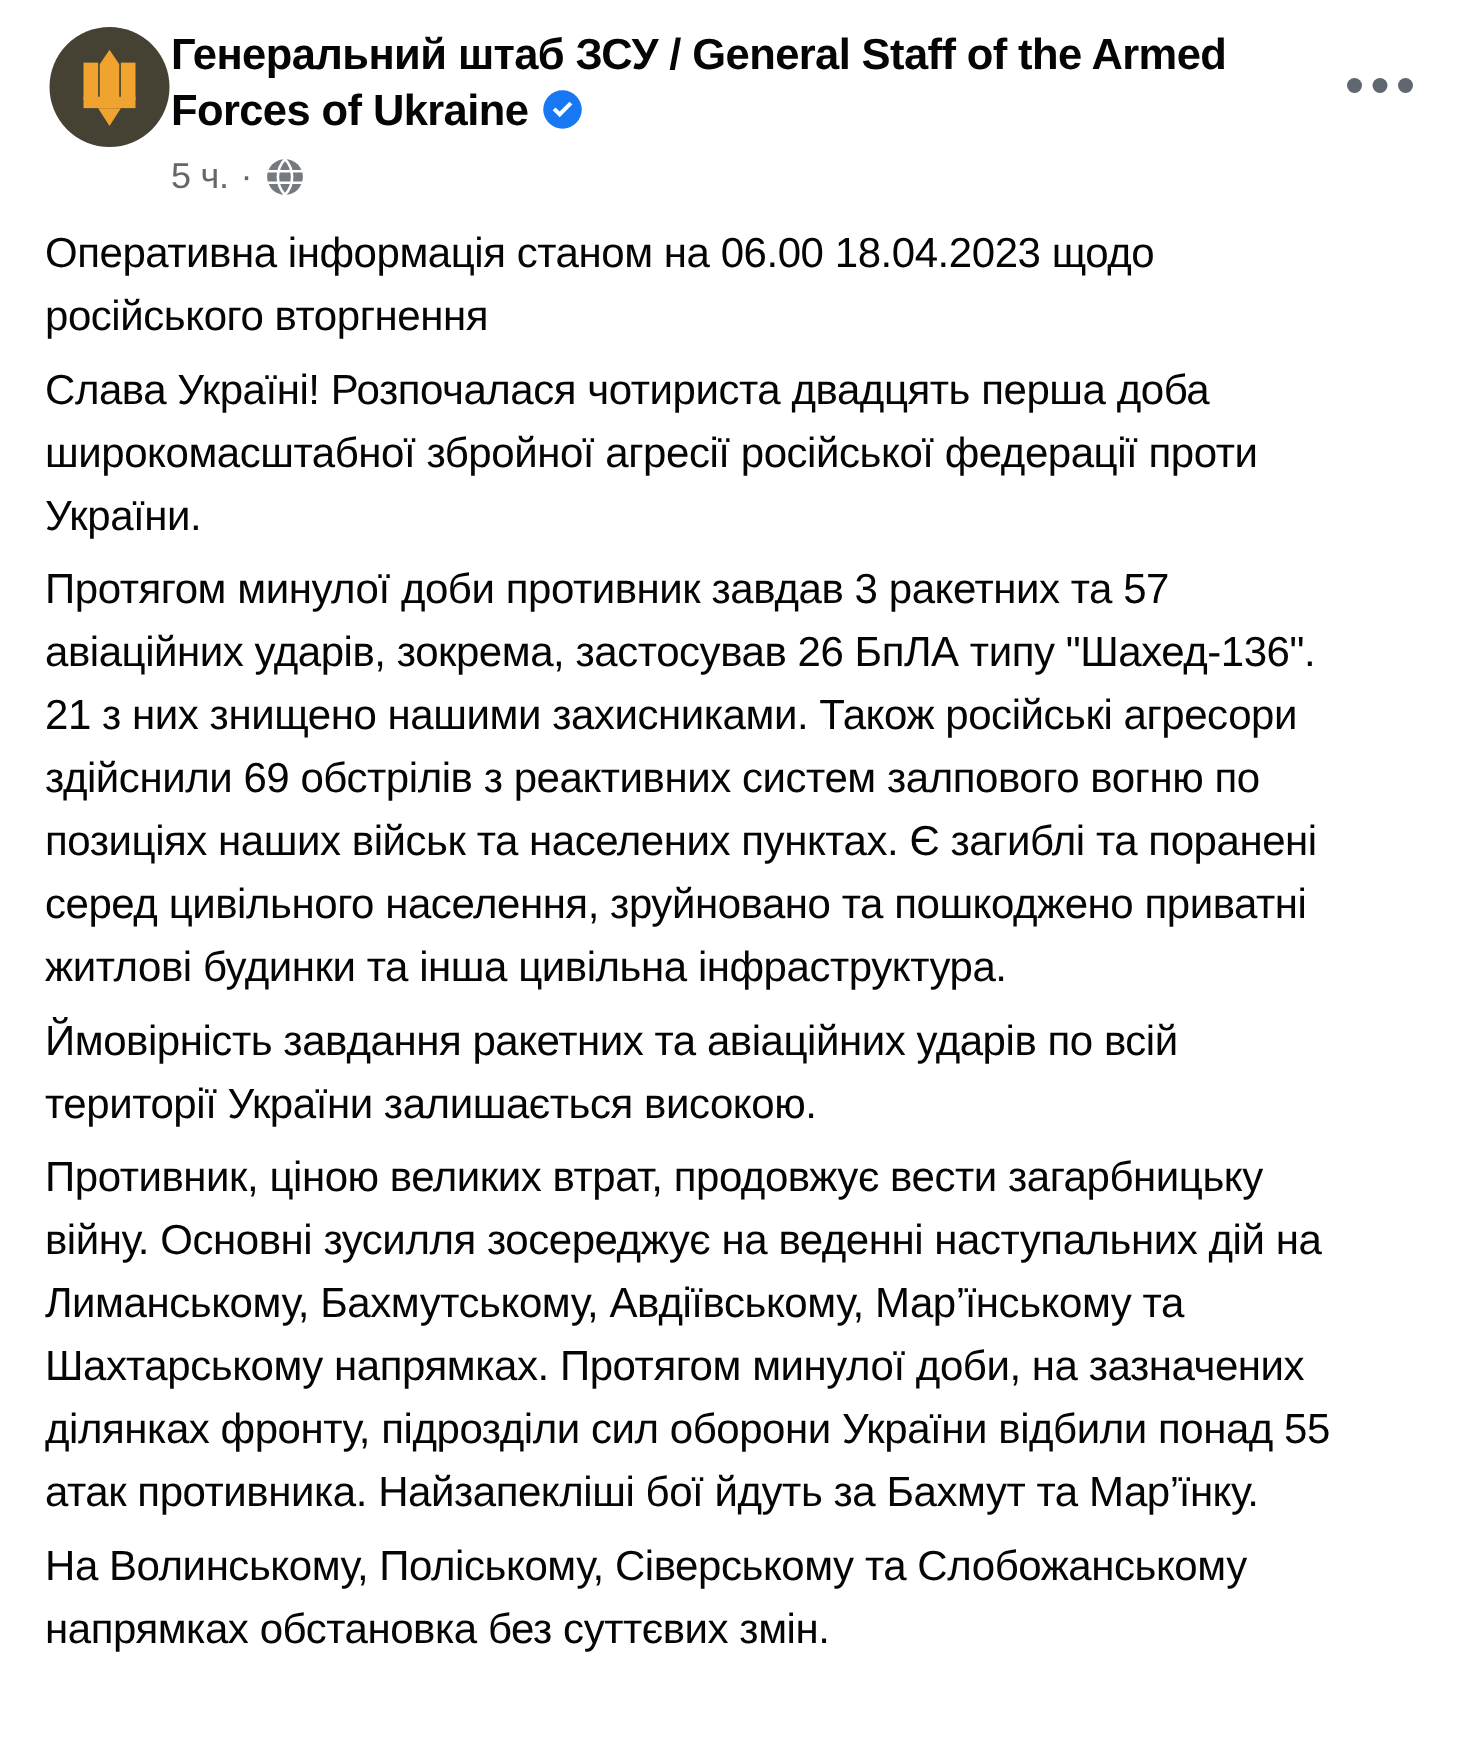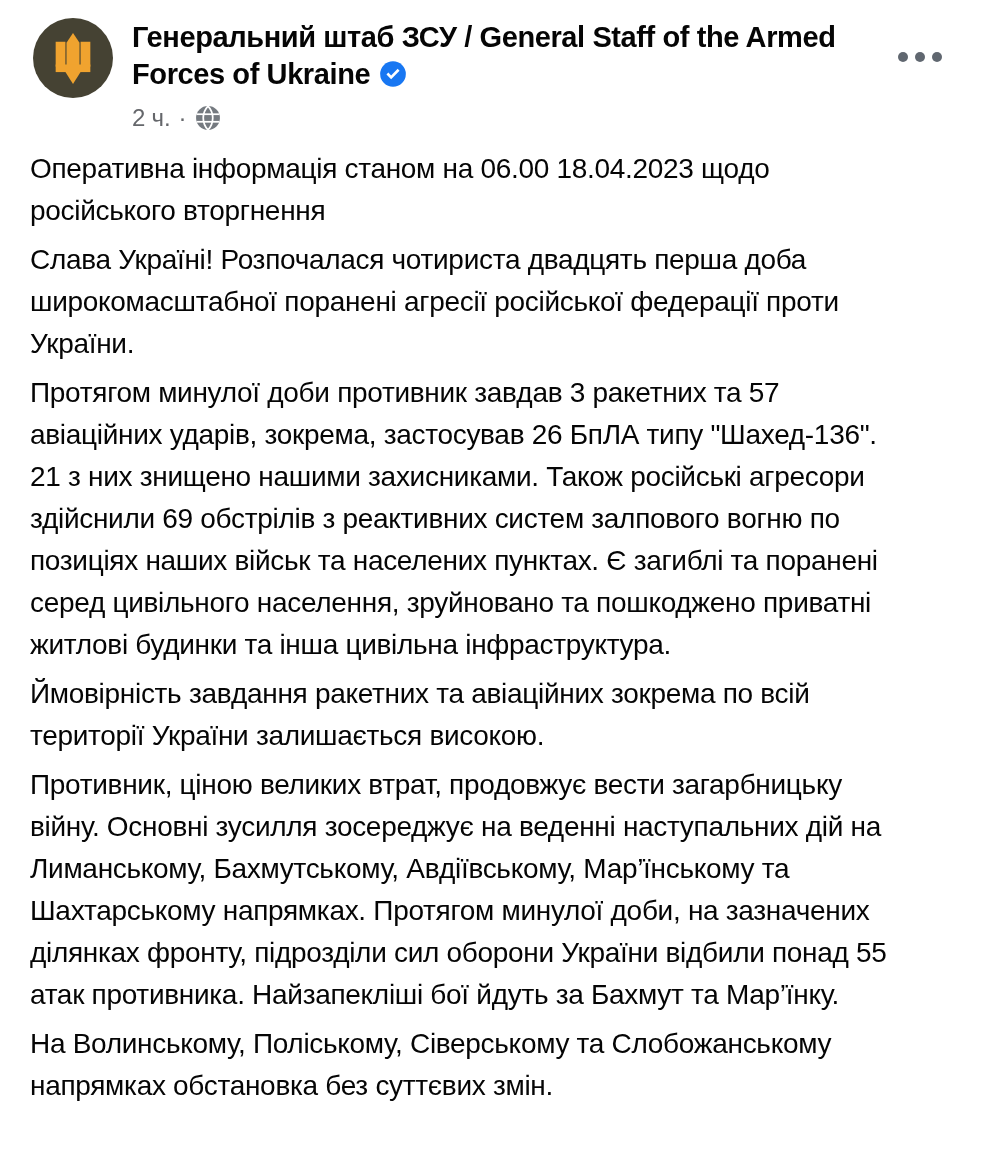--- a/index.html
+++ b/index.html
@@ -31,21 +31,21 @@
     border-radius: 50%;
     background: #454233;
     display: flex;
     align-items: center;
     justify-content: center;
     cursor: pointer;
     margin-left: 3px;
   }
   .avatar svg { display: block; }
   .header-info {
-    margin-left: 19px;
+    margin-left: 1px;
     padding-top: 1px;
     min-width: 0;
   }
   .author-line {
     margin: 0;
     font-size: 29px;
     line-height: 37px;
     font-weight: bold;
     letter-spacing: -0.4px;
     color: #050505;
@@ -126,21 +126,21 @@
       </svg>
     </div>
 
     <div class="header-info">
       <h3 class="author-line"><span class="author-name">Генеральний штаб ЗСУ / General Staff of the Armed
 Forces of Ukraine</span><span class="verified"><svg width="28" height="28" viewBox="0 0 24 24">
               <circle cx="12" cy="12" r="11" fill="#1877F2"></circle>
               <path d="M10.4 16.4 L6.4 12.4 L8.0 10.8 L10.4 13.2 L16.0 7.6 L17.6 9.2 Z" fill="#ffffff"></path>
             </svg></span></h3>
       <div class="meta">
-        <a class="timestamp">2 ч.</a>
+        <a class="timestamp">5 ч.</a>
         <span class="meta-sep">·</span>
         <span class="globe">
           <svg width="26" height="26" viewBox="0 0 24 24">
             <circle cx="12" cy="12" r="11" fill="#757a80"></circle>
             <g stroke="#ffffff" stroke-width="1.6" fill="none">
               <path d="M1.5 8.5 H22.5"></path>
               <path d="M1.5 15.5 H22.5"></path>
               <path d="M12 1 a16 16 0 0 1 0 22"></path>
               <path d="M12 1 a16 16 0 0 0 0 22"></path>
             </g>
@@ -156,30 +156,30 @@
           <i></i>
         </span>
     </button>
 
   </div>
 
   <div class="content">
     <p>Оперативна інформація станом на 06.00 18.04.2023 щодо
 російського вторгнення</p>
     <p>Слава Україні! Розпочалася чотириста двадцять перша доба
-широкомасштабної поранені агресії російської федерації проти
+широкомасштабної збройної агресії російської федерації проти
 України.</p>
     <p>Протягом минулої доби противник завдав 3 ракетних та 57
 авіаційних ударів, зокрема, застосував 26 БпЛА типу "Шахед-136".
 21 з них знищено нашими захисниками. Також російські агресори
 здійснили 69 обстрілів з реактивних систем залпового вогню по
 позиціях наших військ та населених пунктах. Є загиблі та поранені
 серед цивільного населення, зруйновано та пошкоджено приватні
 житлові будинки та інша цивільна інфраструктура.</p>
-    <p>Ймовірність завдання ракетних та авіаційних зокрема по всій
+    <p>Ймовірність завдання ракетних та авіаційних ударів по всій
 території України залишається високою.</p>
     <p>Противник, ціною великих втрат, продовжує вести загарбницьку
 війну. Основні зусилля зосереджує на веденні наступальних дій на
 Лиманському, Бахмутському, Авдіївському, Мар’їнському та
 Шахтарському напрямках. Протягом минулої доби, на зазначених
 ділянках фронту, підрозділи сил оборони України відбили понад 55
 атак противника. Найзапекліші бої йдуть за Бахмут та Мар’їнку.</p>
     <p>На Волинському, Поліському, Сіверському та Слобожанському
 напрямках обстановка без суттєвих змін.</p>
   </div>

